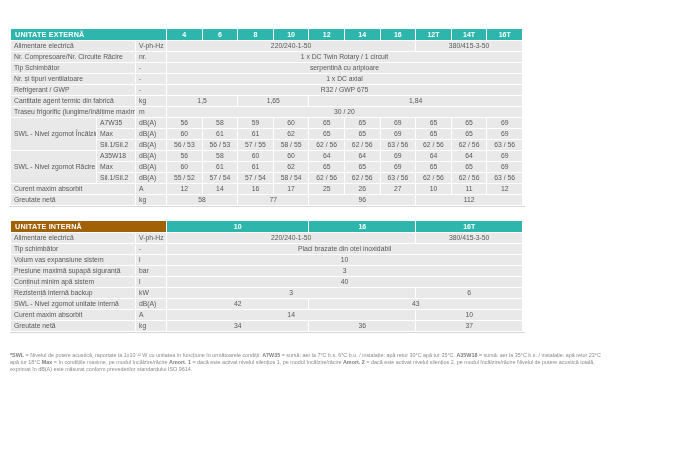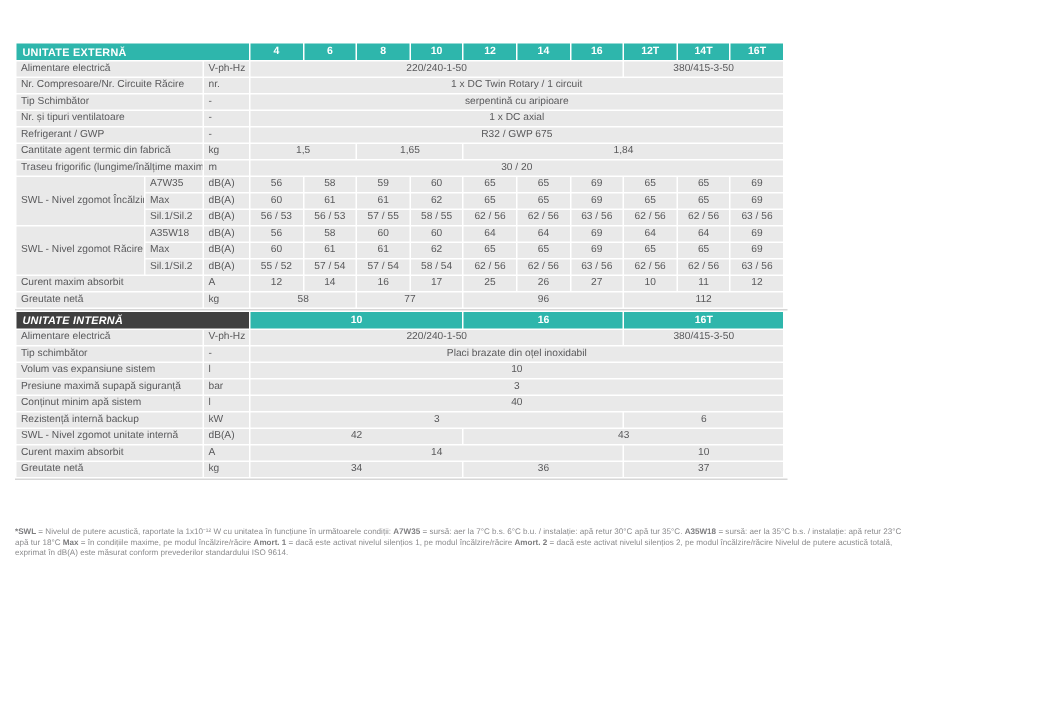--- a/index.html
+++ b/index.html
@@ -1,21 +1,21 @@
 <!DOCTYPE html>
 <html><head>
 <meta charset="utf-8">
 <style>
   html,body { margin:0; padding:0; background:#fff; }
   .page {
     position:relative; width:699px; height:469px; background:#fff;
     overflow:hidden; font-family:"Liberation Sans", sans-serif;
   }
   #tables { position:absolute; left:10px; top:28px; width:515px; }
-  .tbl-wrap { border-bottom:1px solid #d6d6d6; }
+  .tbl-wrap { margin-bottom:13px; border-bottom:1px solid #d6d6d6; }
   table { border-collapse:separate; border-spacing:1px; table-layout:fixed; width:513px; }
   th.title {
     color:#fff; font-size:7.2px; font-weight:bold; text-align:left;
     padding:0 4px; height:11px; letter-spacing:.2px;
   }
   th.colh {
     color:#fff; font-size:7px; font-weight:bold; text-align:center;
     height:11px; padding:0;
   }
   td {
@@ -233,21 +233,21 @@
             <col style="width: 34.6px;">
             <col style="width: 34.6px;">
             <col style="width: 34.6px;">
             <col style="width: 34.6px;">
             <col style="width: 34.6px;">
             <col style="width: 34.6px;">
             <col style="width: 34.6px;">
           </colgroup>
           <thead>
             <tr>
-              <th class="title" colspan="3" style="background: #404040; font-style: italic;">UNITATE INTERNĂ</th>
+              <th class="title" colspan="3" style="background: #a16207;">UNITATE INTERNĂ</th>
               <th class="colh" colspan="4" style="background: rgb(46, 182, 172);">10</th>
               <th class="colh" colspan="3" style="background: rgb(46, 182, 172);">16</th>
               <th class="colh" colspan="3" style="background: rgb(46, 182, 172);">16T</th>
             </tr>
           </thead>
           <tbody>
             <tr>
               <td class="lbl" colspan="2">Alimentare electrică</td>
               <td class="unit">V-ph-Hz</td>
               <td class="val" colspan="7">220/240-1-50</td>

